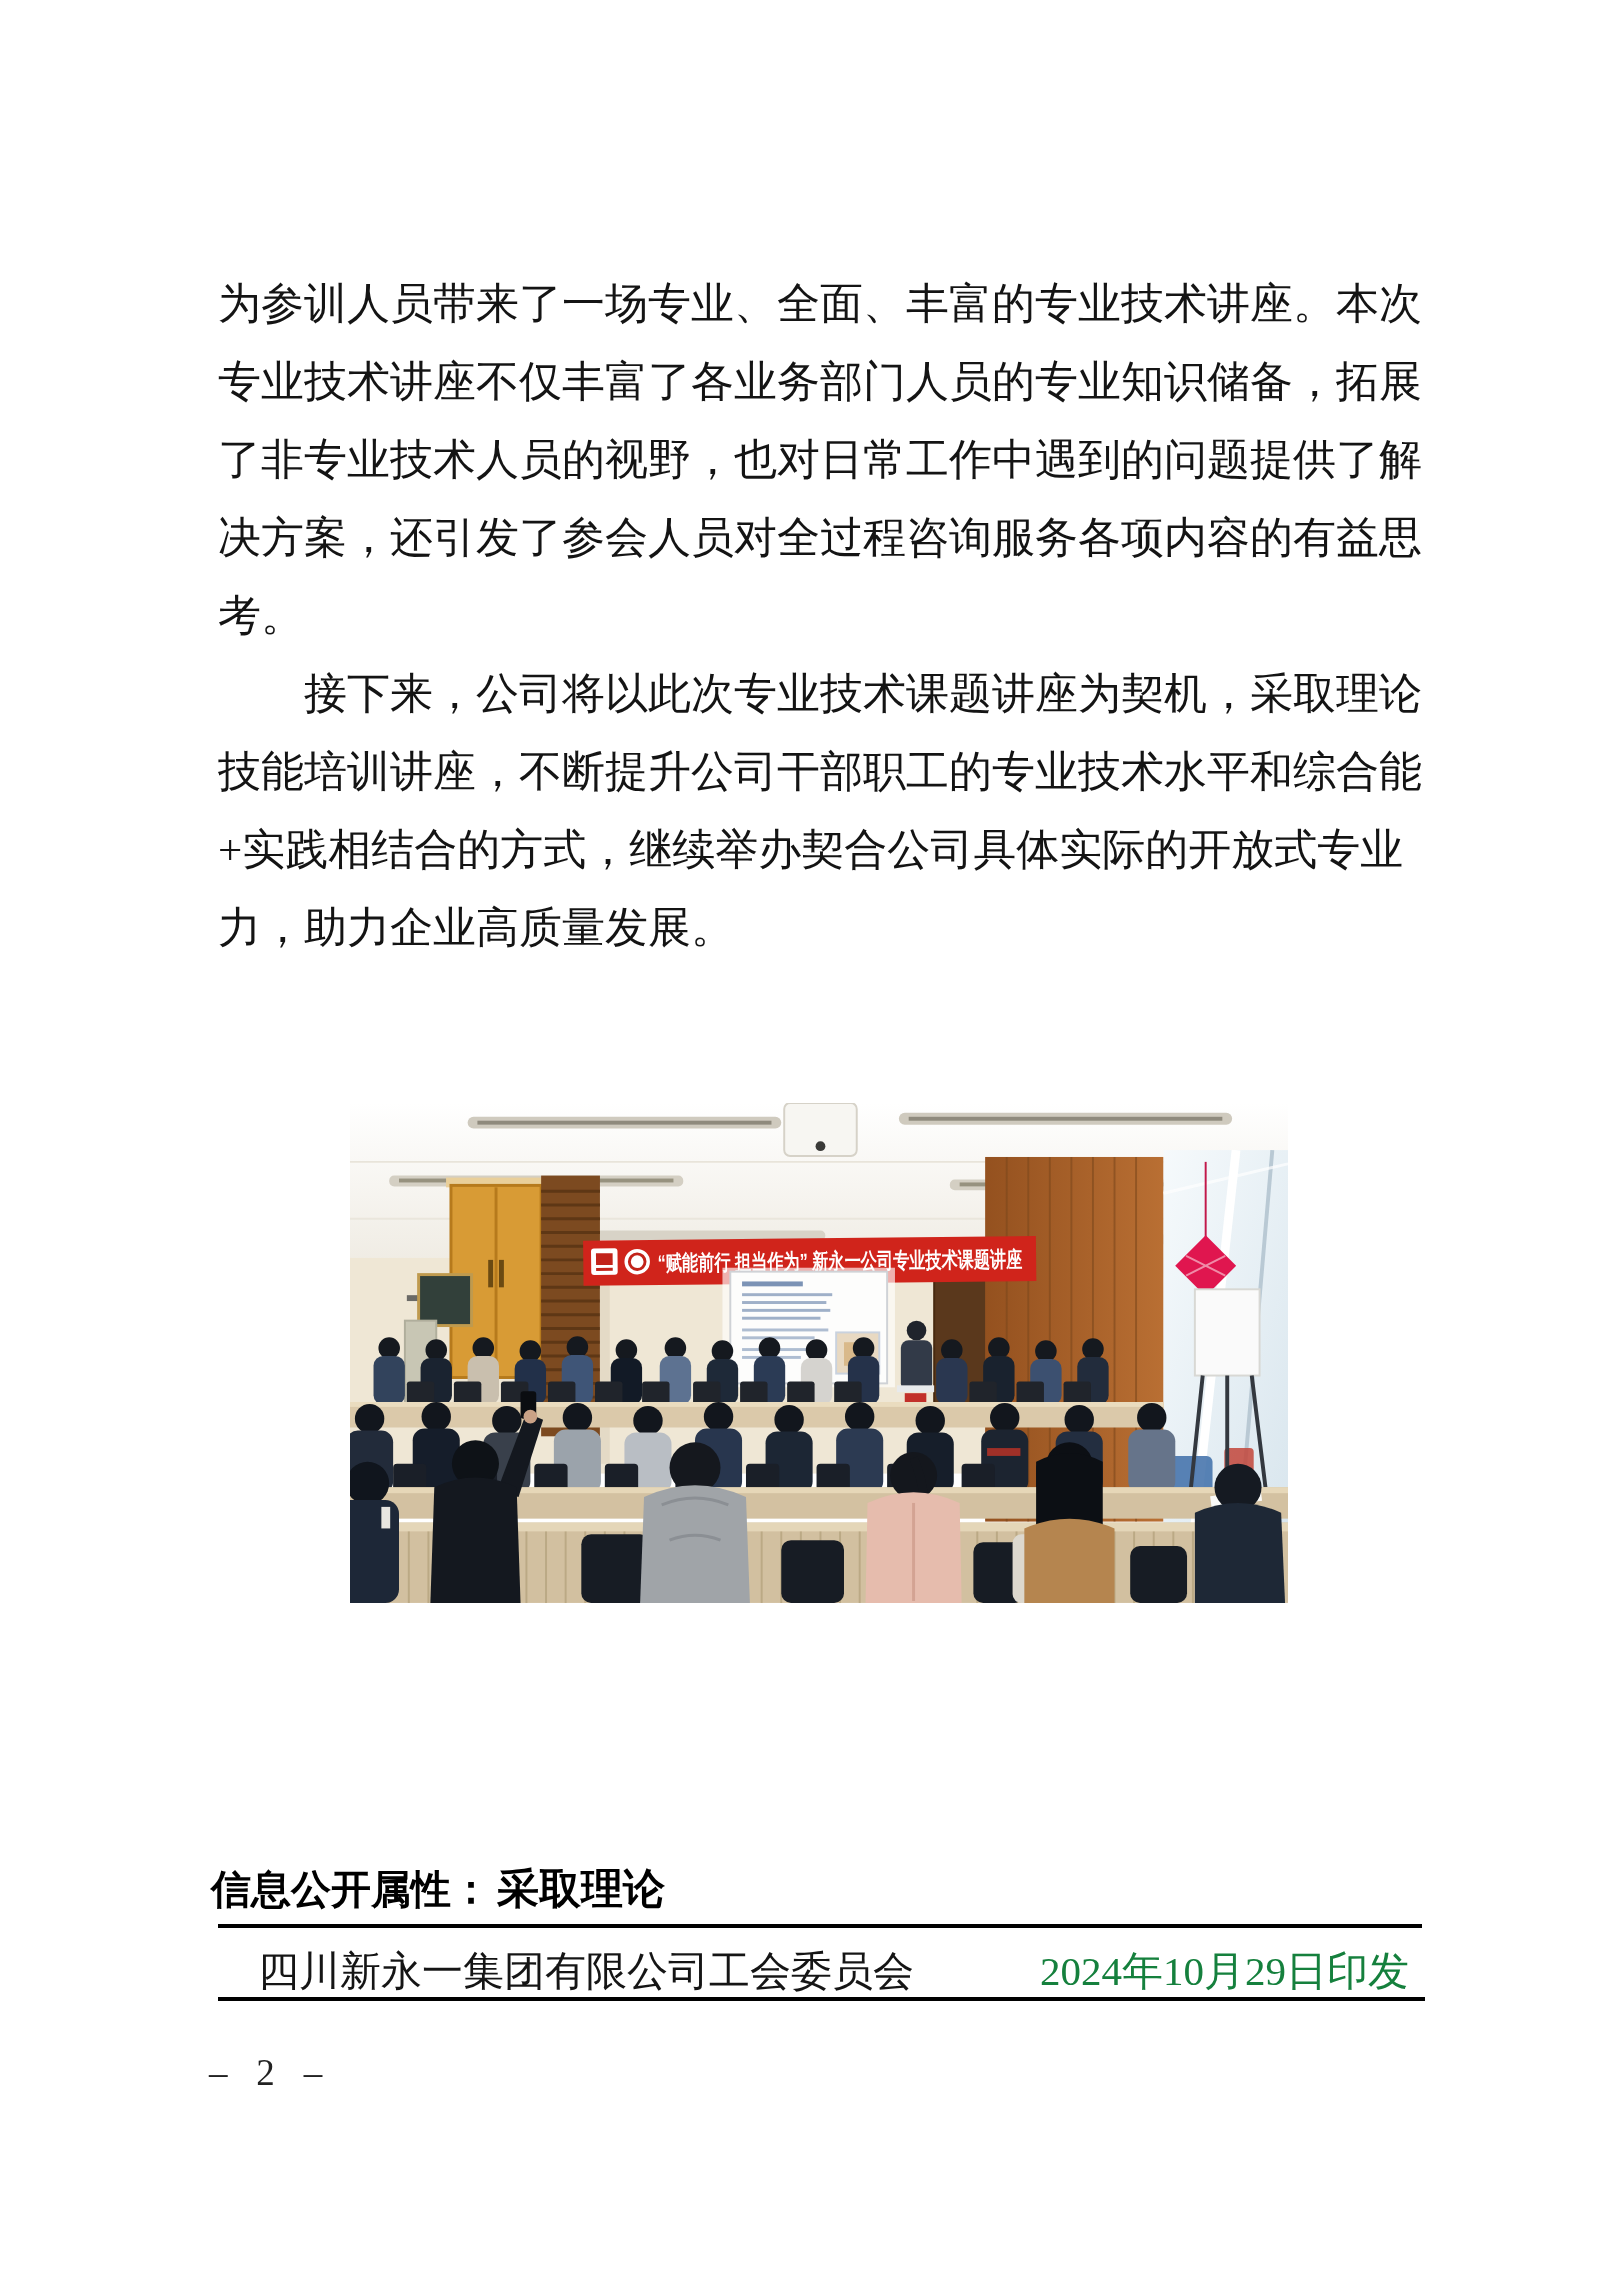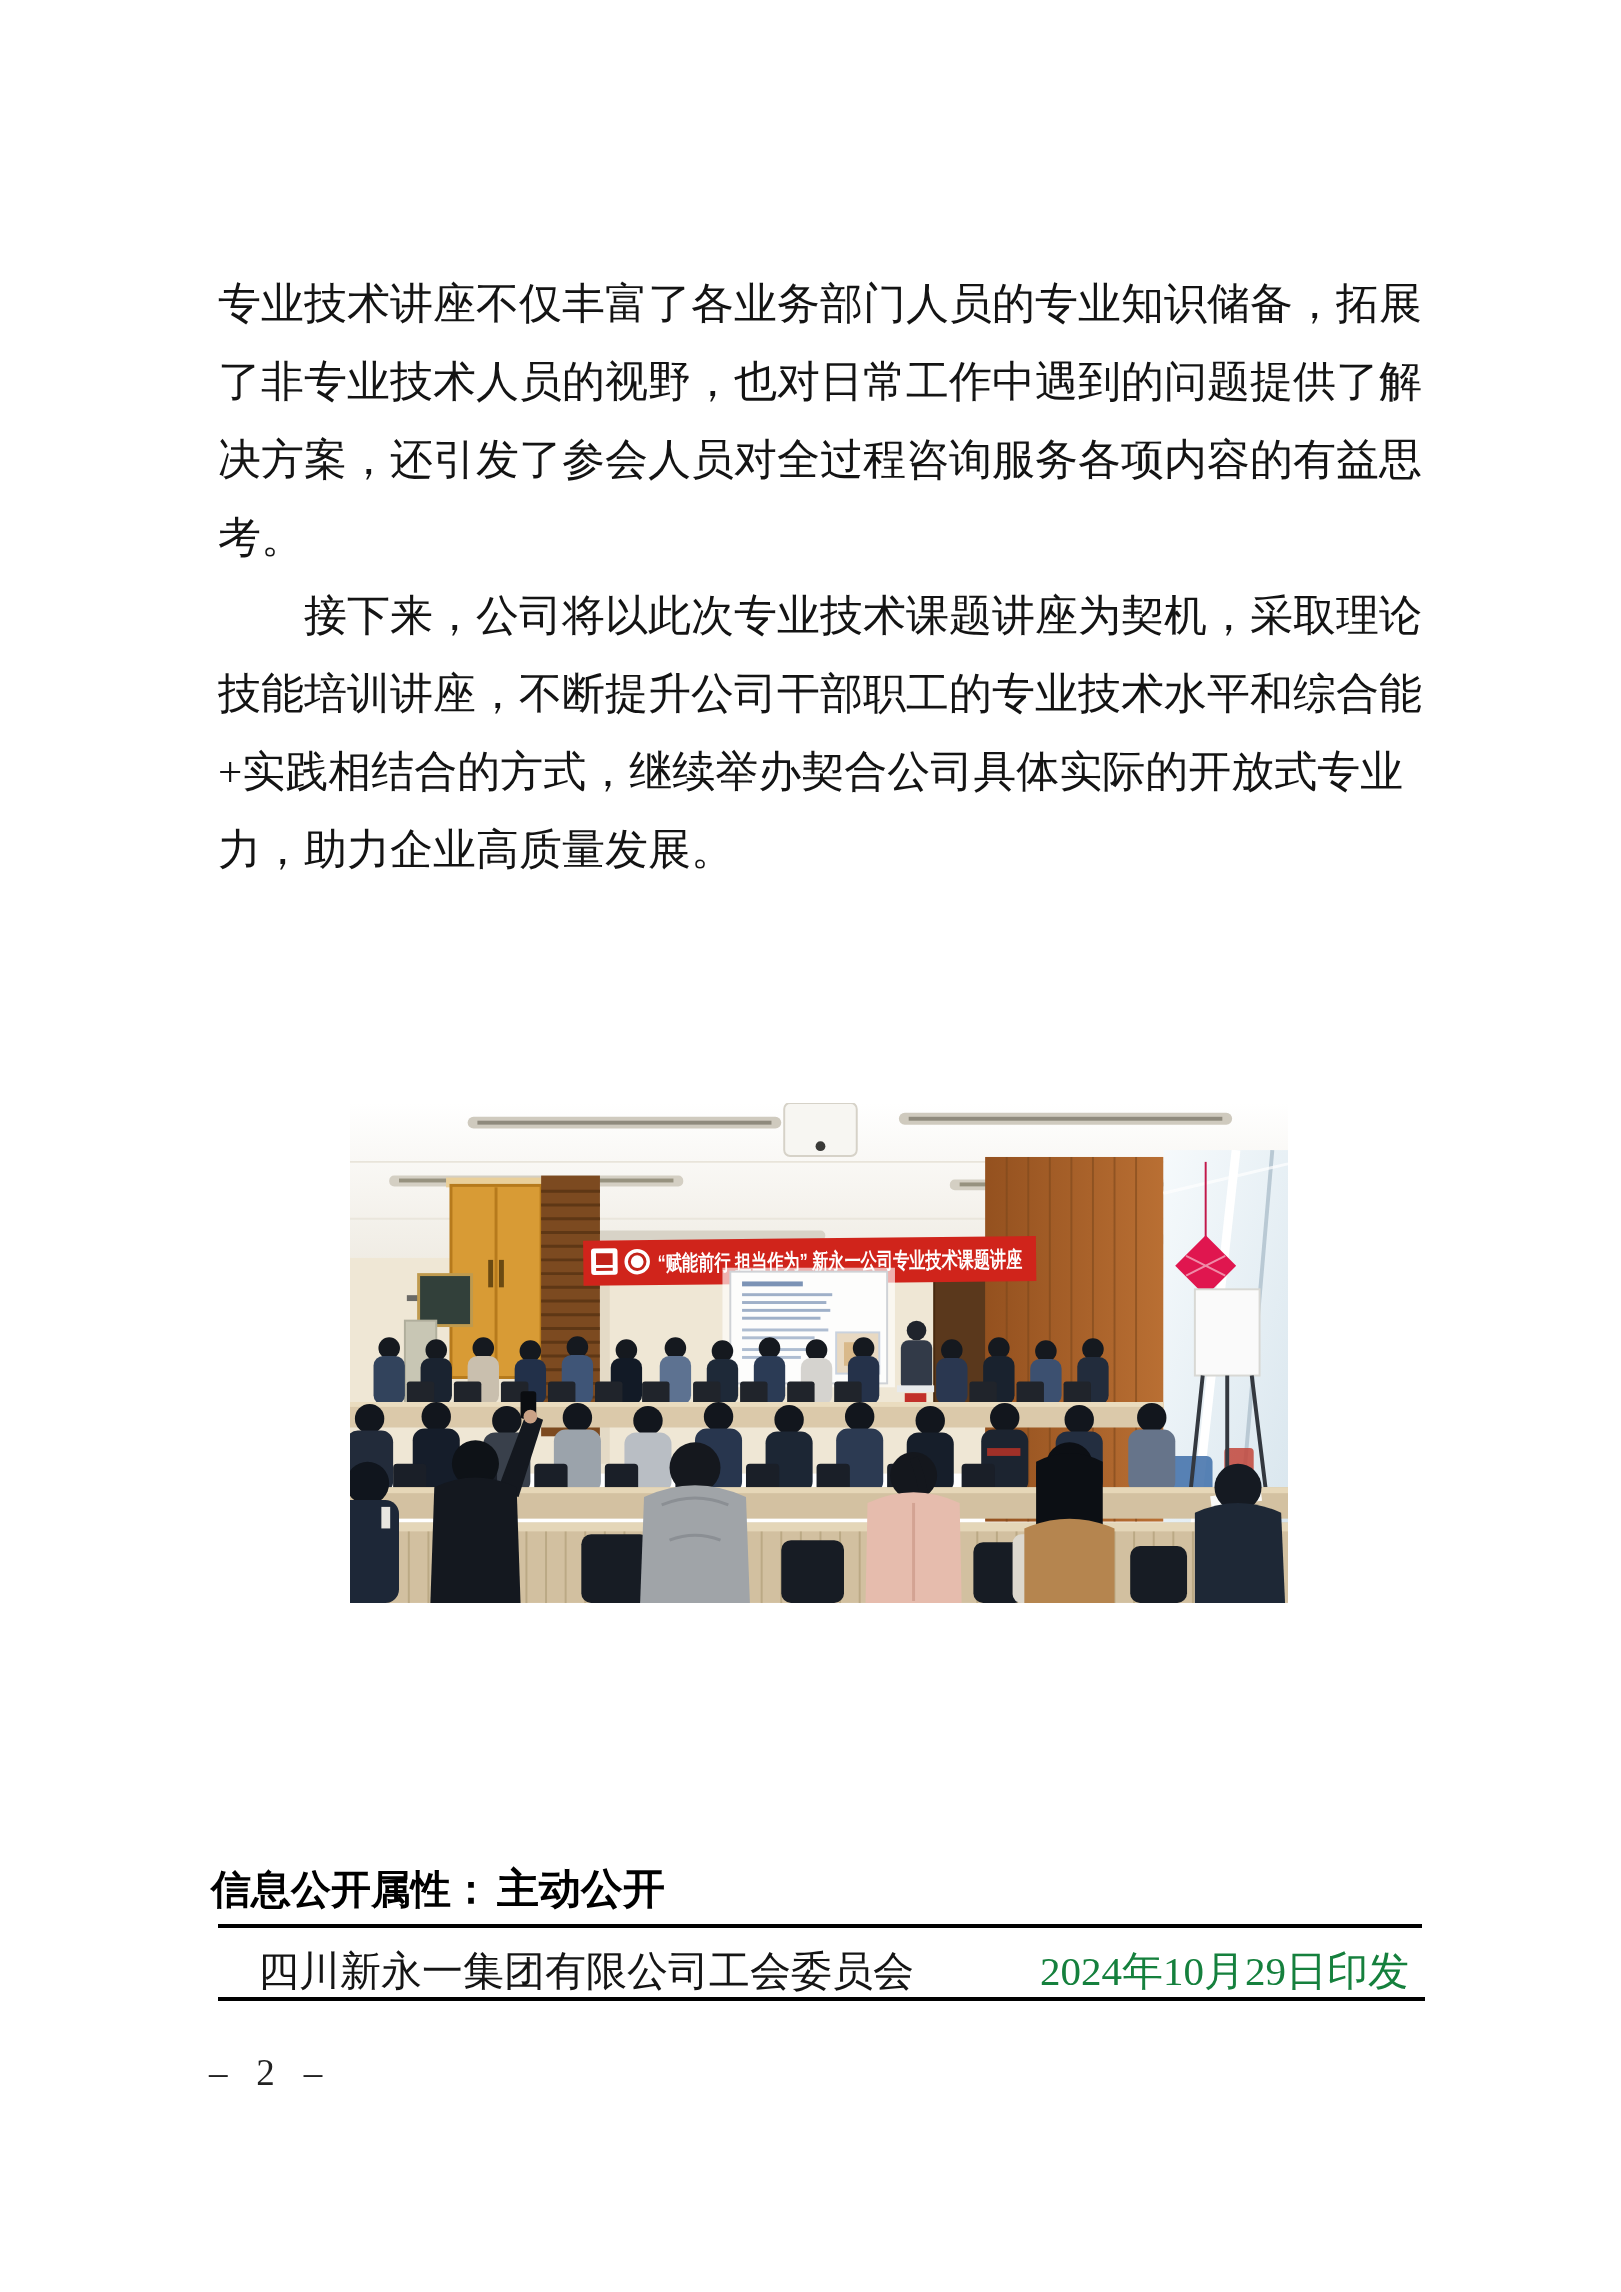--- a/index.html
+++ b/index.html
@@ -37,20 +37,21 @@
     position:absolute; left:209px; top:2050px; height:45px; line-height:45px;
     font-size:37px; letter-spacing:9.8px; color:#222;
   }
 </style>
 </head>
 <body>
 
 <div class="page">
 
   <div class="body-text">
+    <div class="line">为参训人员带来了一场专业、全面、丰富的专业技术讲座。本次</div>
     <div class="line">专业技术讲座不仅丰富了各业务部门人员的专业知识储备，拓展</div>
     <div class="line">了非专业技术人员的视野，也对日常工作中遇到的问题提供了解</div>
     <div class="line">决方案，还引发了参会人员对全过程咨询服务各项内容的有益思</div>
     <div class="line">考。</div>
     <div class="line indent">接下来，公司将以此次专业技术课题讲座为契机，采取理论</div>
     <div class="line">技能培训讲座，不断提升公司干部职工的专业技术水平和综合能</div>
     <div class="line">+实践相结合的方式，继续举办契合公司具体实际的开放式专业</div>
     <div class="line">力，助力企业高质量发展。</div>
   </div>
 
@@ -320,21 +321,21 @@
           <g>
             <circle cx="906" cy="392" r="24" fill="#151a22"></circle>
             <path d="M862 418 q44 -20 88 0 l4 92 h-92 z" fill="#1e2836"></path>
           </g>
         </g>
       </g>
     </svg>
   </figure>
 
   <div class="footer-attr">
-    <span class="attr-label">信息公开属性：</span><span class="attr-value">主动公开</span>
+    <span class="attr-label">信息公开属性：</span><span class="attr-value">采取理论</span>
   </div>
 
   <div class="rule rule-top"></div>
   <div class="footer-issuer">四川新永一集团有限公司工会委员会</div>
   <div class="footer-date">2024年10月29日印发</div>
   <div class="rule rule-bottom"></div>
 
   <div class="page-number">– 2 –</div>
 </div>
 

